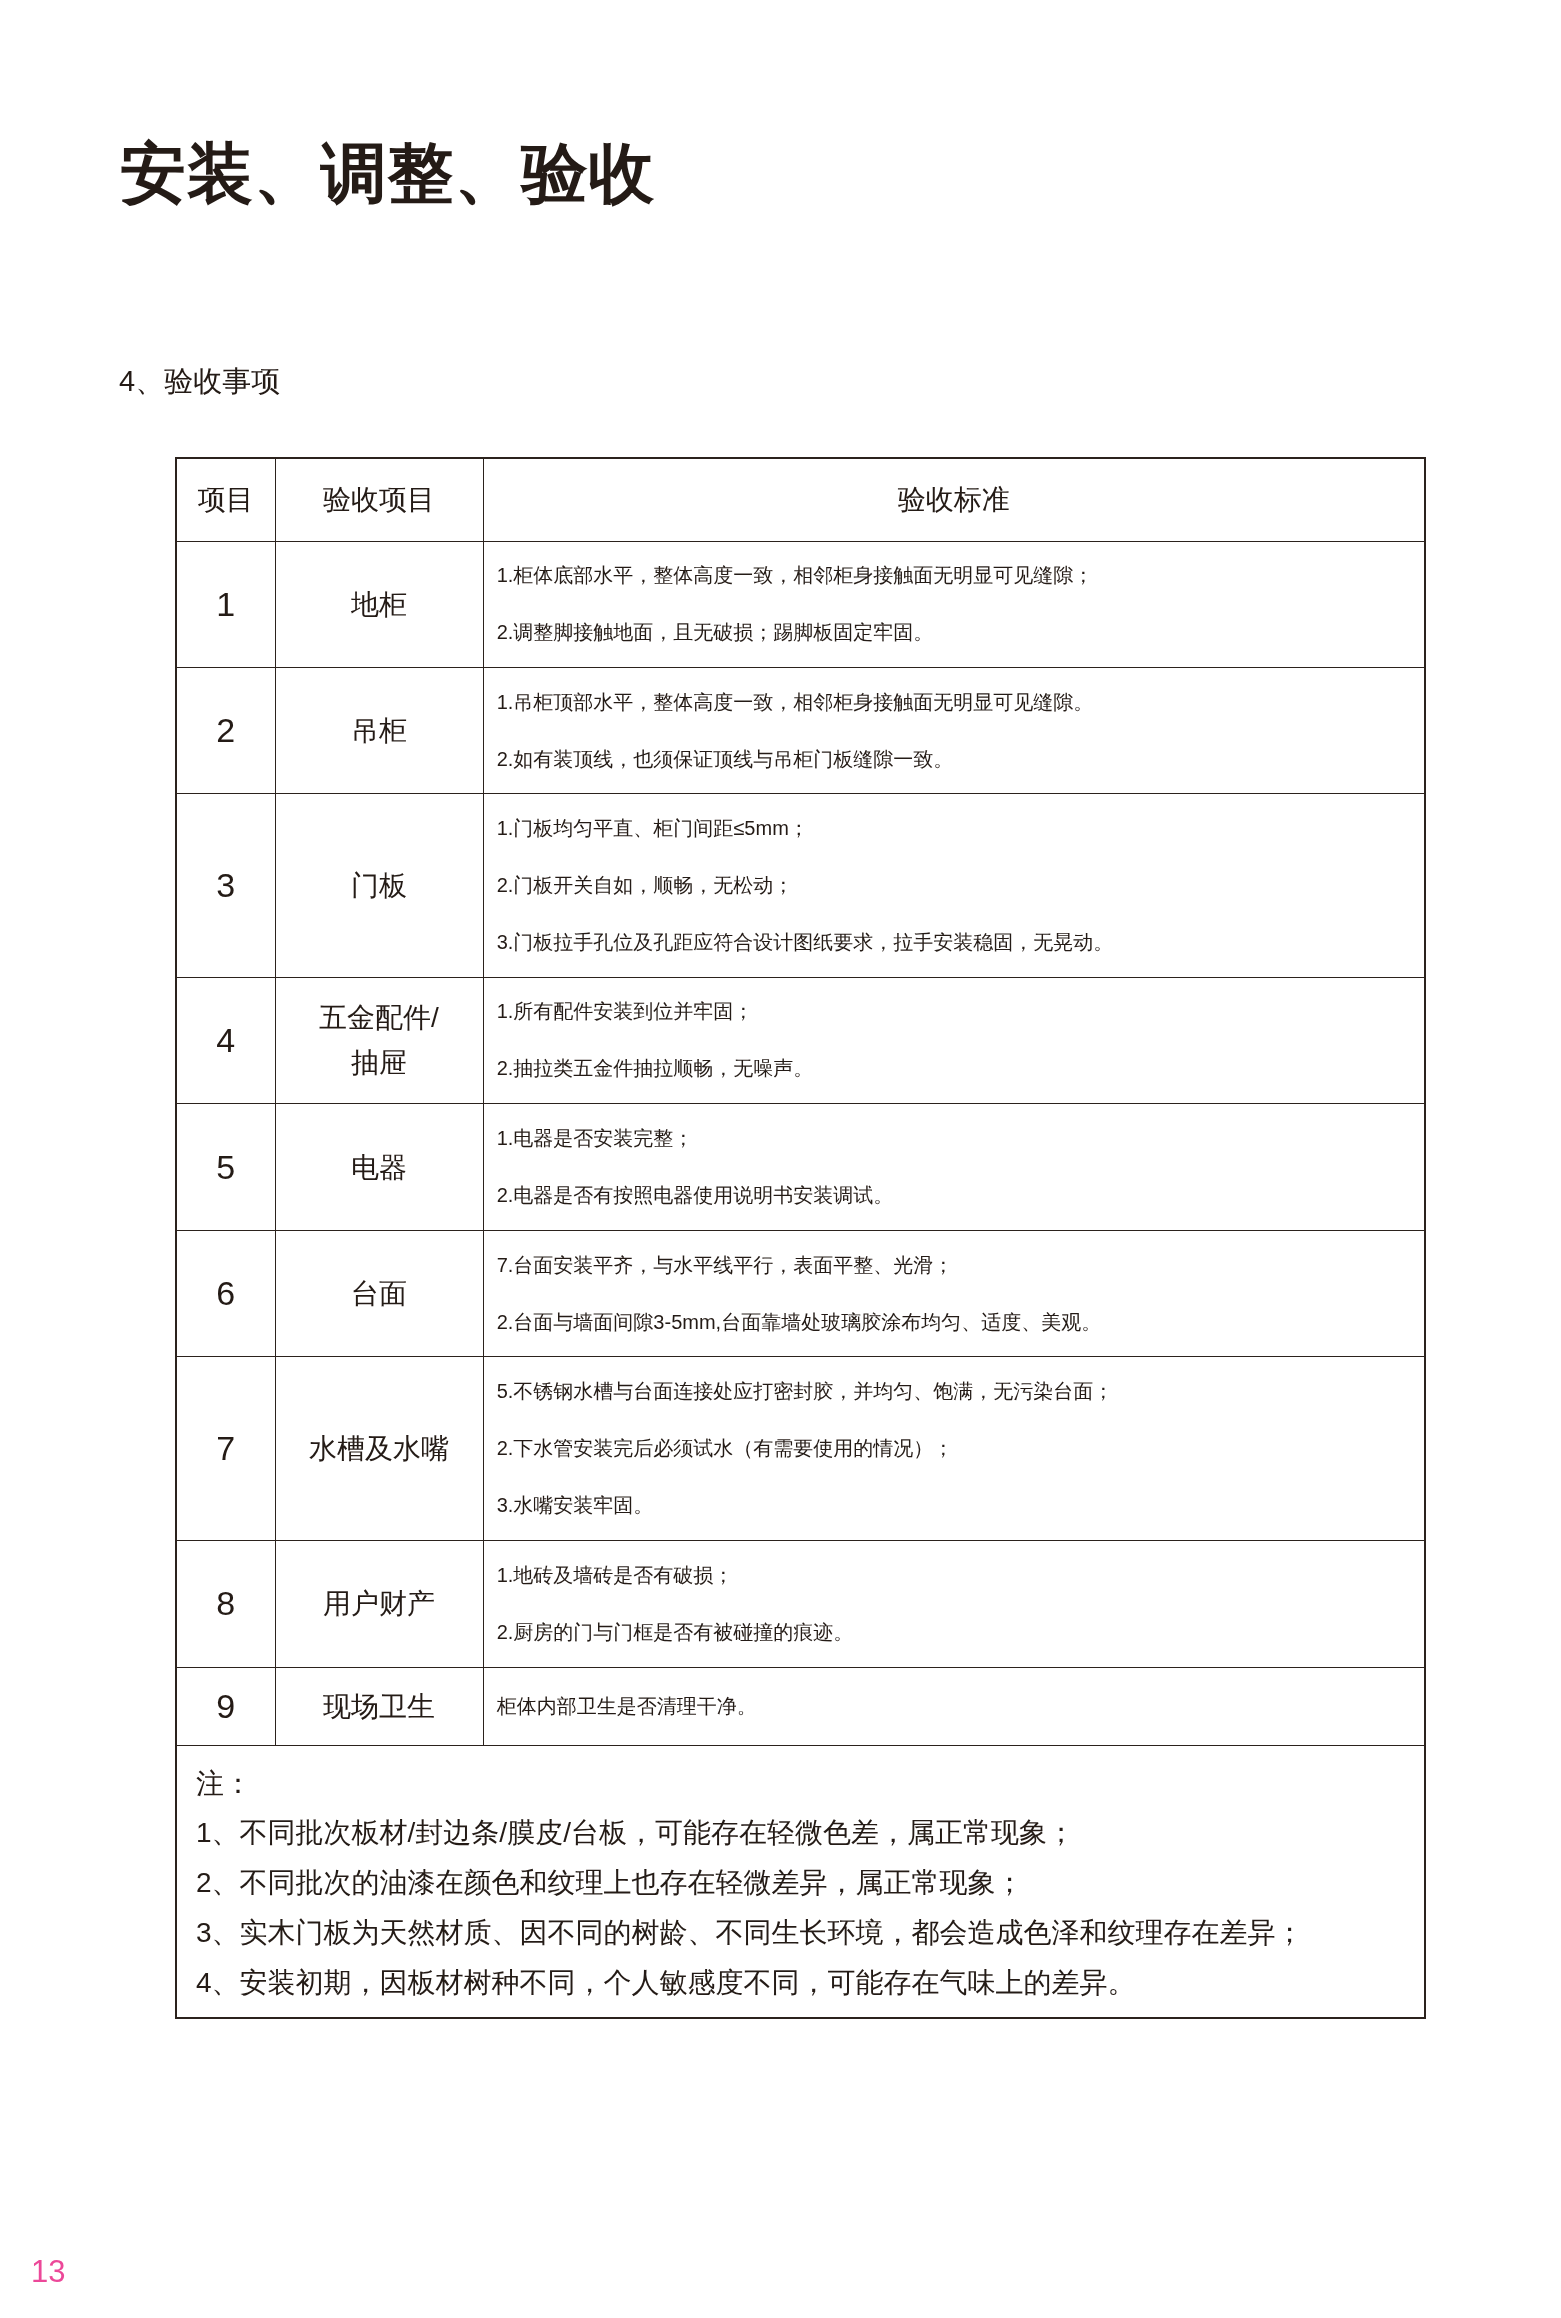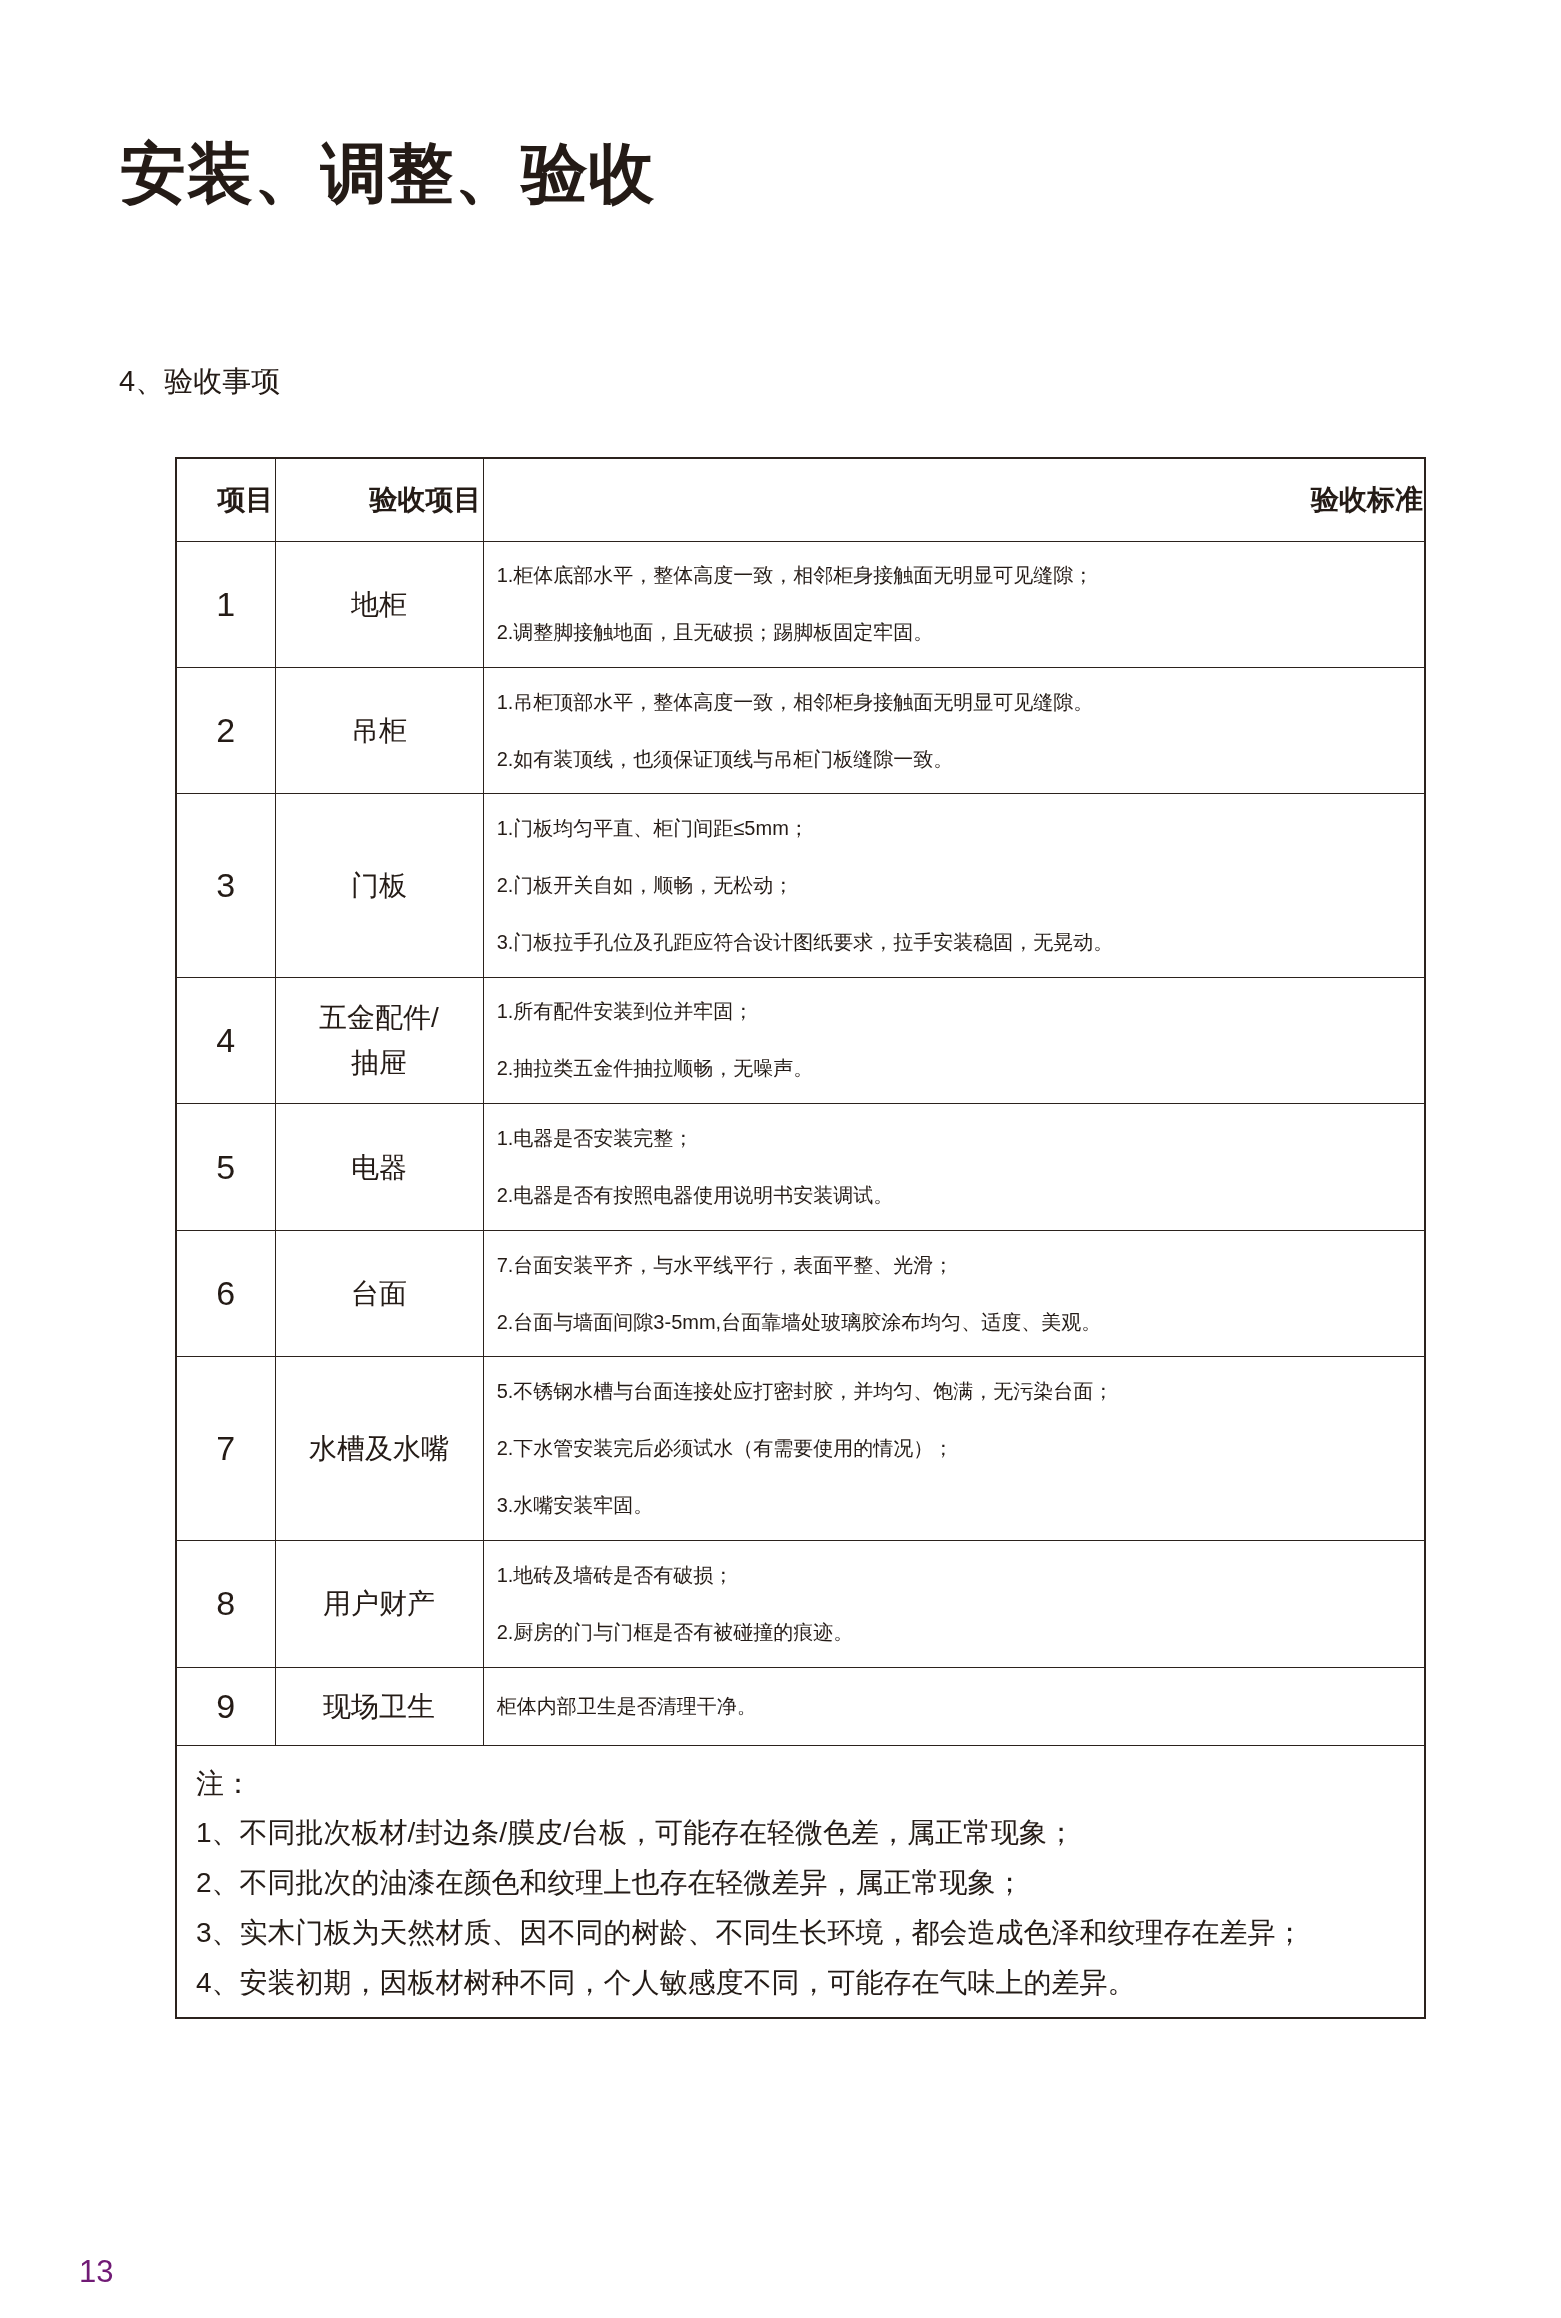--- a/index.html
+++ b/index.html
@@ -22,31 +22,31 @@
   table.acceptance {
     position: absolute; left: 175px; top: 457px;
     width: 1251px; border-collapse: collapse; table-layout: fixed;
     border: 2.8px solid #2b221d;
   }
   table.acceptance th, table.acceptance td {
     border: 1.9px solid #2b221d;
     vertical-align: middle;
     overflow: hidden;
   }
-  th.hdr { font-size: 28px; font-weight: 700; text-align: right; }
+  th.hdr { font-size: 28px; font-weight: 400; text-align: center; }
   td.num-cell  { text-align: center; font-size: 34px; }
   td.item-cell { text-align: center; font-size: 28px; line-height: 45px; }
   td.std-cell  { font-size: 20px; padding: 5.7px 7.6px 5.7px 13.2px; }
   .std-line { line-height: 57px; white-space: nowrap; }
   td.notes-cell { vertical-align: top; padding: 13.2px 19px 9.5px 19px; font-size: 28px; }
   .note-label { line-height: 49px; }
   .note-item  { line-height: 50px; white-space: nowrap; }
   .page-number {
     position: absolute; left: 31px; top: 2256px;
-    font-size: 31px; color: #701a75; line-height: 1; margin-left: 48px;
+    font-size: 31px; color: #ec4899; line-height: 1;
   }
 </style>
 </head>
 <body>
 
 <div class="doc-title">安装、调整、验收</div>
 
 <div class="section-heading">4、验收事项</div>
 
 <table class="acceptance">

